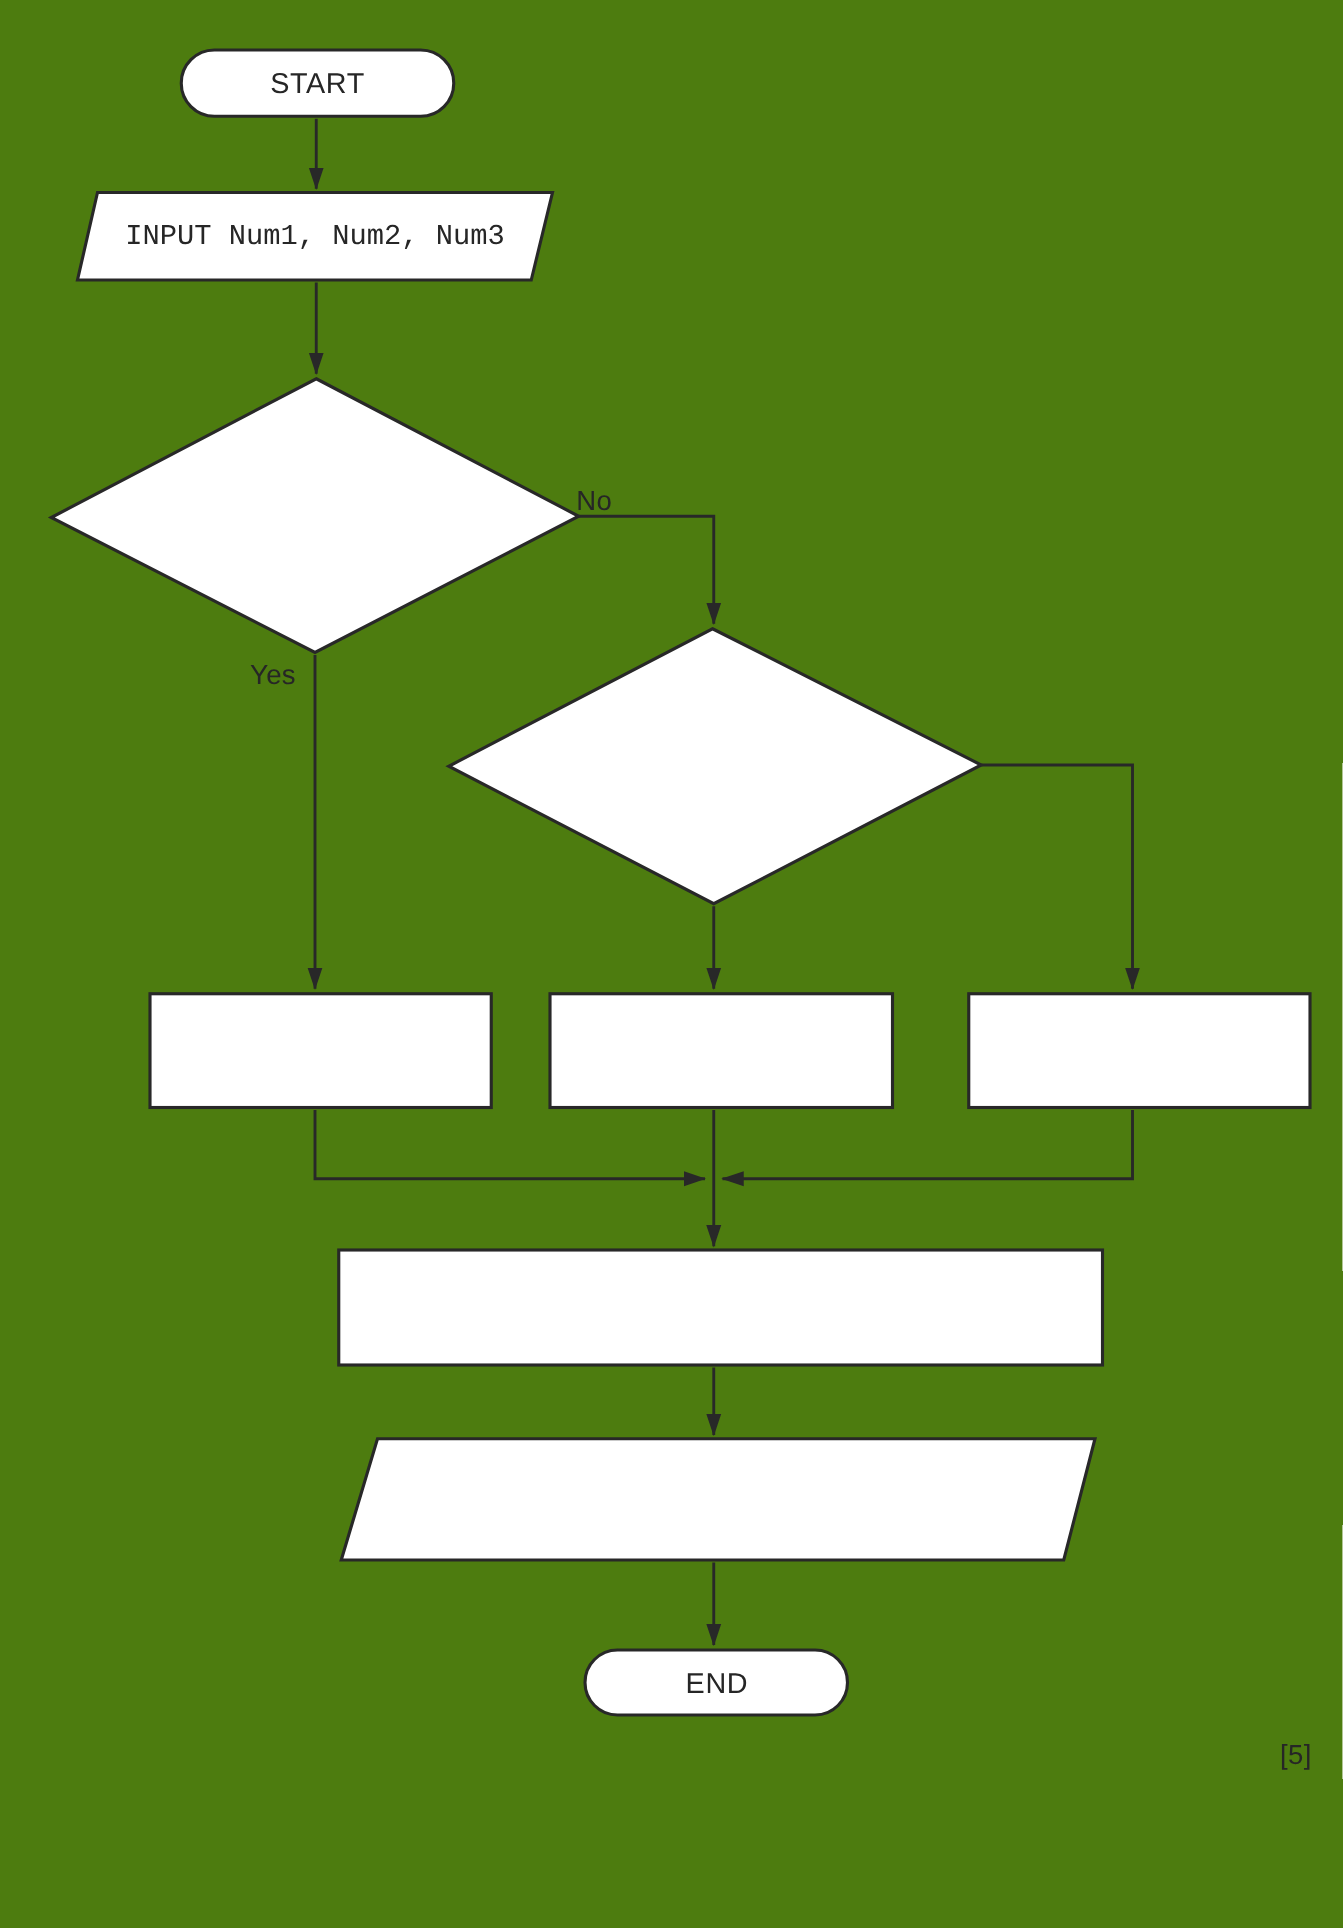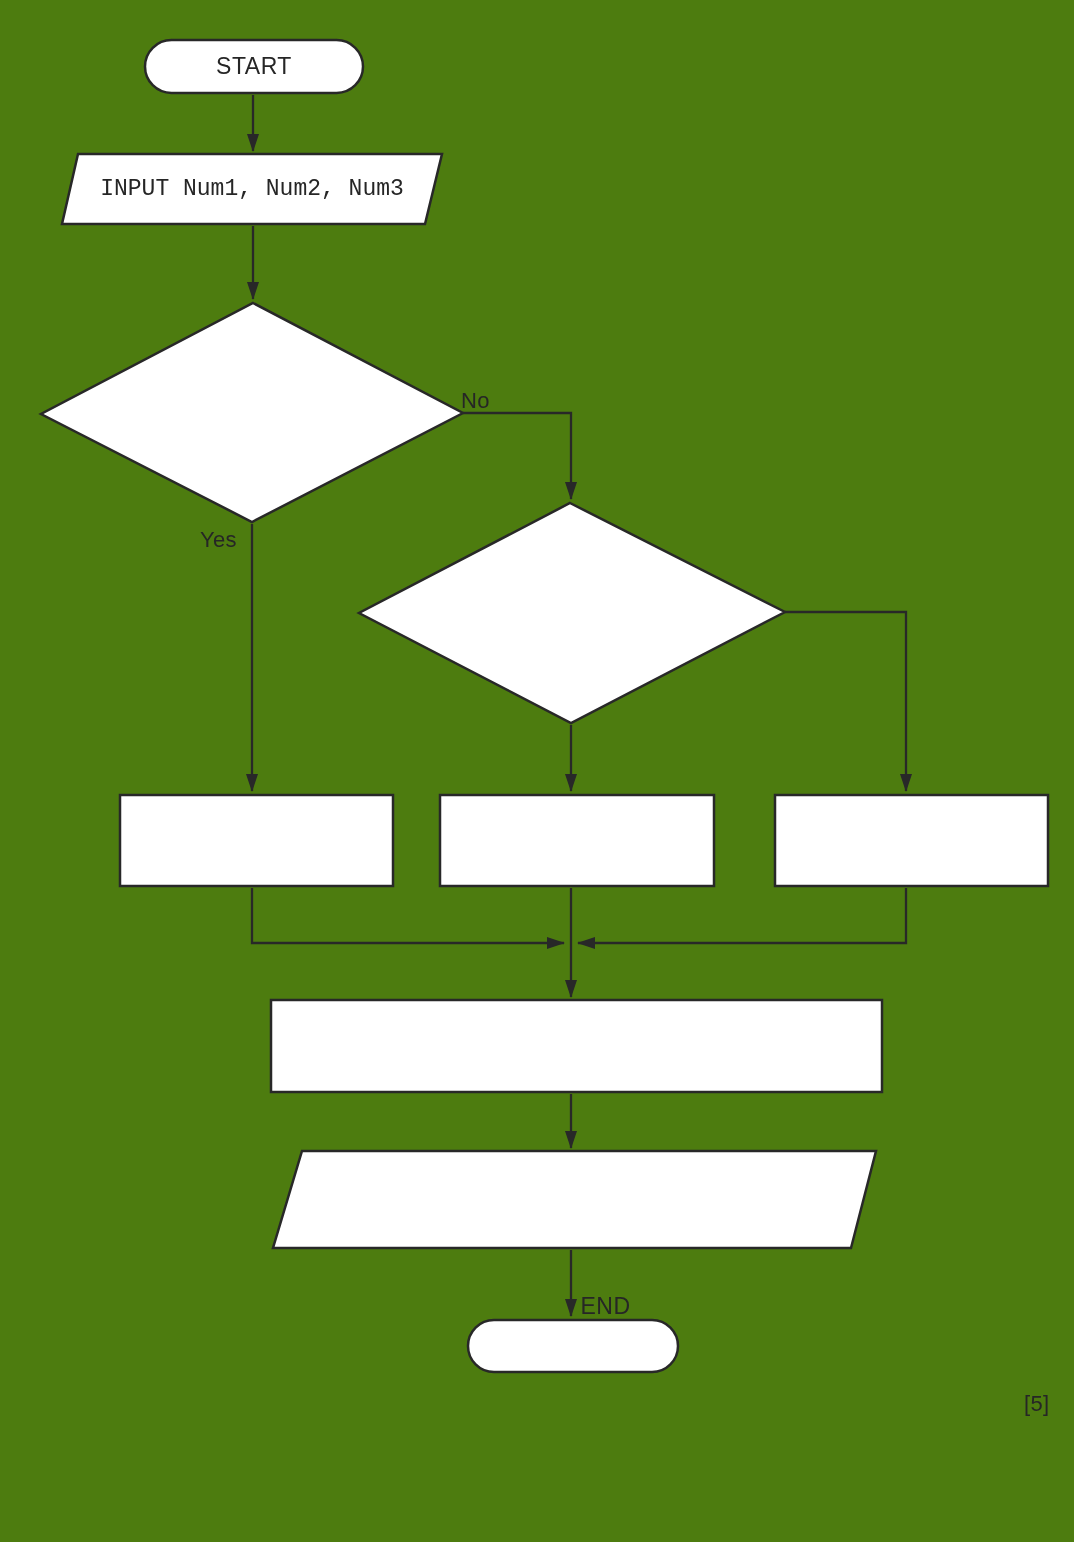--- a/index.html
+++ b/index.html
@@ -38,21 +38,21 @@
     letter-spacing: 0.3px;
   }
   .mono {
     font-family: "Liberation Mono", "DejaVu Sans Mono", monospace;
     font-size: 23px;
     letter-spacing: 0px;
   }
   
   .pos-start  { left: 145px; top: 40px;   width: 218px; height: 53px; }
   .pos-input  { left: 62px;  top: 154px;  width: 380px; height: 70px; }
-  .pos-end    { left: 468px; top: 1280px; width: 211px; height: 52px; padding-left: 32px; }
+  .pos-end    { left: 468px; top: 1320px; width: 211px; height: 52px; }
   .pos-no     { left: 461px; top: 376px; margin-top: 12px; }
   .pos-yes    { left: 200px; top: 527px; }
   .pos-marks  { left: 1024px; top: 1391px; }
   
   .pos-proc-left   { left: 120px; top: 795px;  width: 273px; height: 91px; }
   .pos-proc-mid    { left: 440px; top: 795px;  width: 274px; height: 91px; }
   .pos-proc-right  { left: 775px; top: 795px;  width: 273px; height: 91px; }
   .pos-proc-wide   { left: 271px; top: 1000px; width: 611px; height: 92px; }
   .pos-output      { left: 273px; top: 1151px; width: 603px; height: 97px; }
   .pos-decision1   { left: 41px;  top: 303px;  width: 422px; height: 219px; }

